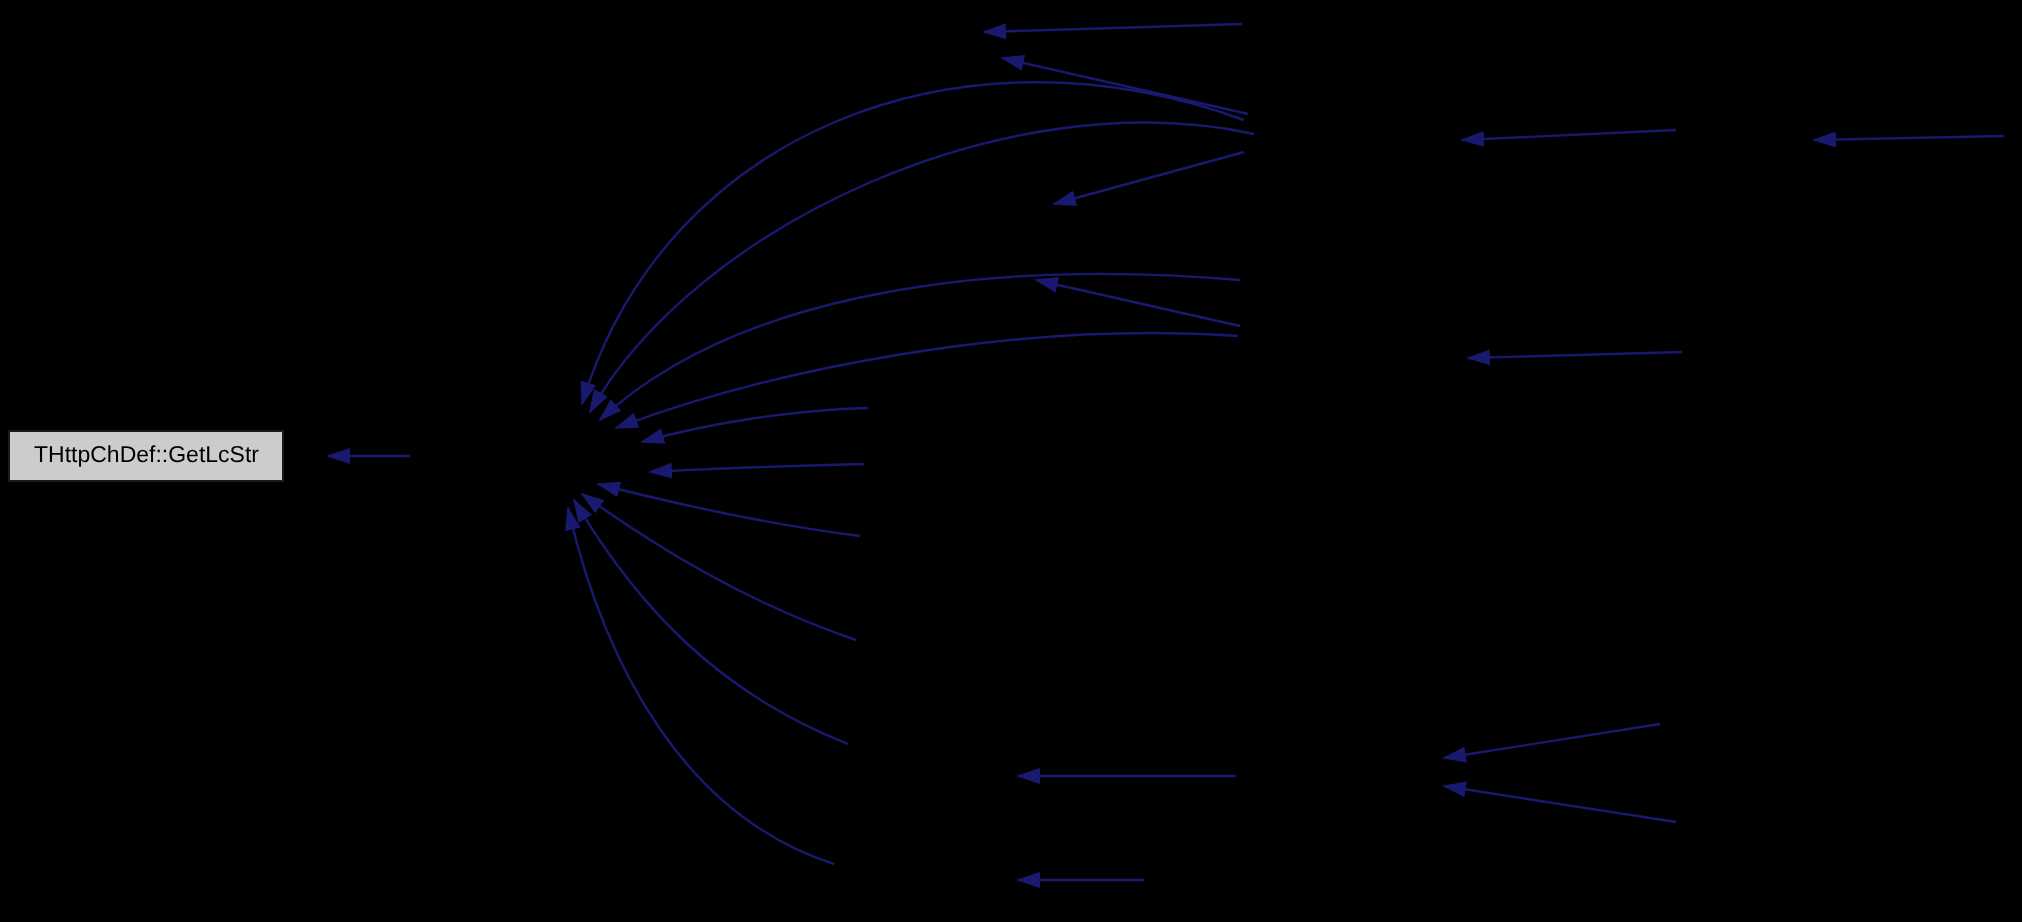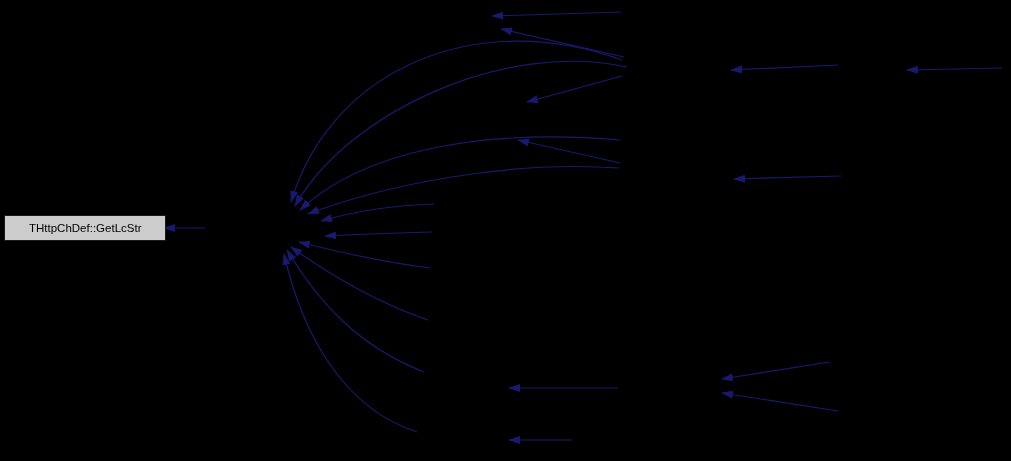--- a/index.html
+++ b/index.html
@@ -21,21 +21,21 @@
     top: 0;
     width: 100%;
     height: 100%;
   }
   .graph-node {
     position: absolute;
     left: 4px;
     top: 215px;
     height: 26px;
     line-height: 24px;
-    padding: 0 24px;
+    padding: 0 12px;
     box-sizing: border-box;
     background: var(--node-fill, #cccccc);
     border: 1px solid var(--node-border, #000000);
     color: var(--node-text, #000000);
     font-size: 11.5px;
     white-space: nowrap;
   }
 </style>
 </head>
 <body>

